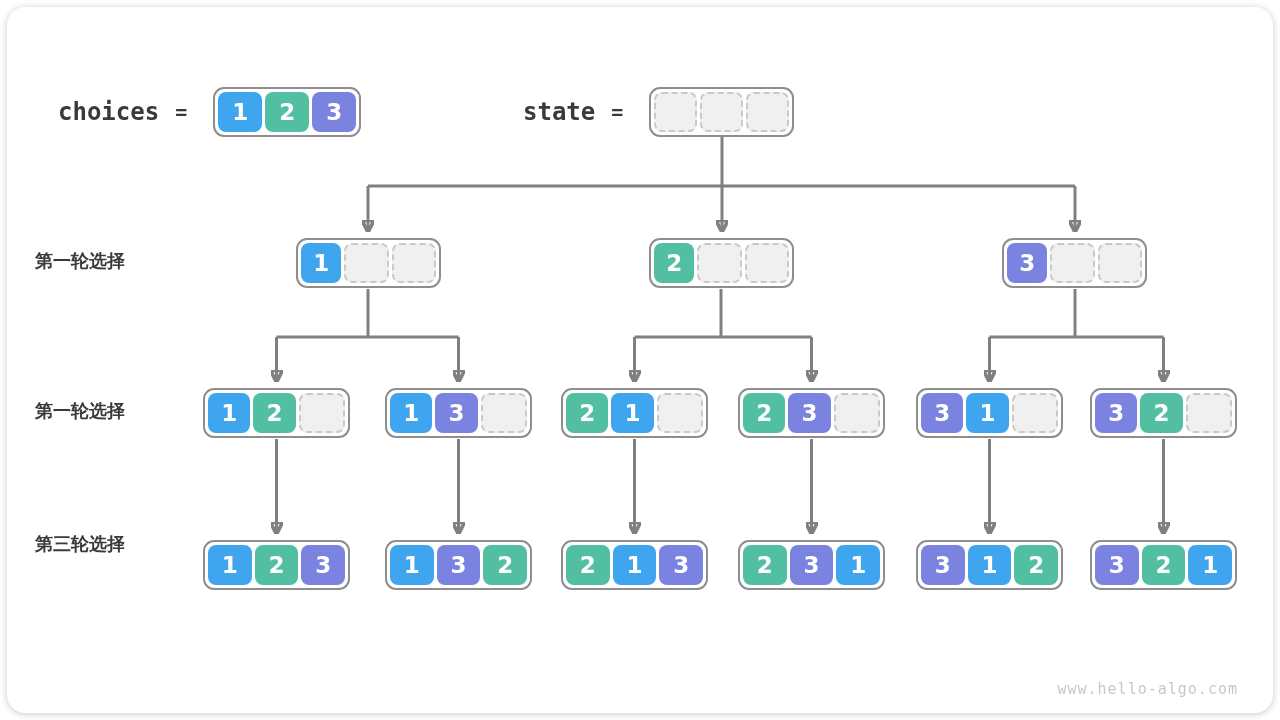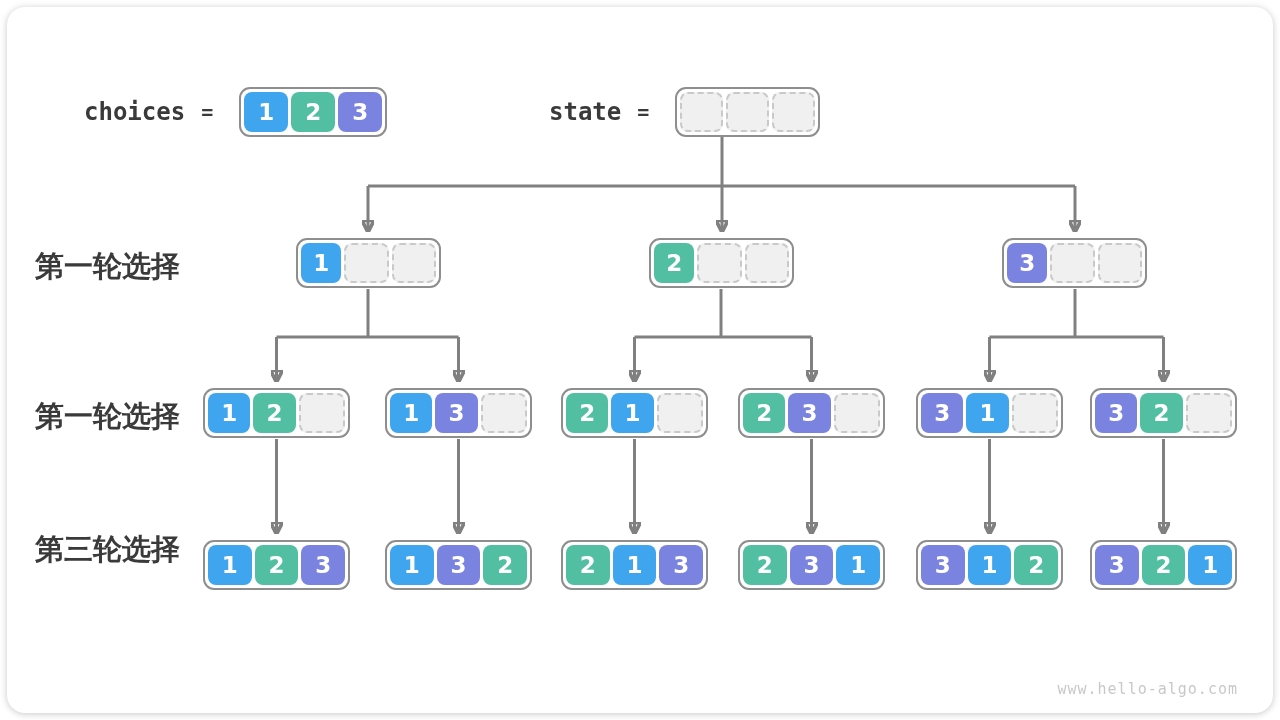--- a/index.html
+++ b/index.html
@@ -8,21 +8,21 @@
     font-family:"DejaVu Sans",sans-serif;
   }
   .card{
     position:absolute;left:7px;top:7px;right:7px;bottom:7px;
     background:#ffffff;border-radius:18px;
     box-shadow:0 1px 7px rgba(0,0,0,0.22);
   }
   svg.connectors{position:absolute;left:0;top:0;width:1280px;height:720px;pointer-events:none;}
   svg.connectors path{fill:none;stroke:var(--line);stroke-width:3;}
 
-  .expr{position:absolute;display:flex;align-items:center;height:50px;margin-left:26px;}
+  .expr{position:absolute;display:flex;align-items:center;height:50px;}
   .code-label{
     font-family:"DejaVu Sans Mono",monospace;font-weight:700;font-size:24px;
     color:var(--text);letter-spacing:0px;
   }
   .eq{
     font-family:"DejaVu Sans Mono",monospace;font-weight:700;font-size:20px;
     color:var(--text);margin-left:16px;
   }
   .node-box{
     position:absolute;height:50px;box-sizing:border-box;
@@ -35,21 +35,21 @@
     display:flex;align-items:center;justify-content:center;
     font-size:23px;font-weight:700;color:#ffffff;
     font-family:"DejaVu Sans",sans-serif;
   }
   .cell.empty{
     background:var(--emptyFill);
     border:2px dashed var(--emptyBorder);
   }
   .round-label{
     position:absolute;left:35px;
-    font-size:29px;font-weight:600;color:var(--text);line-height:1.1;
+    font-size:18px;font-weight:600;color:var(--text);line-height:1.1;
     font-family:"DejaVu Sans",sans-serif;white-space:nowrap;
   }
   .watermark{
     position:absolute;right:42px;bottom:22px;
     font-family:"DejaVu Sans Mono",monospace;font-size:15px;
     color:var(--watermark);letter-spacing:1px;
   }
 </style>
 </head>
 <body>

